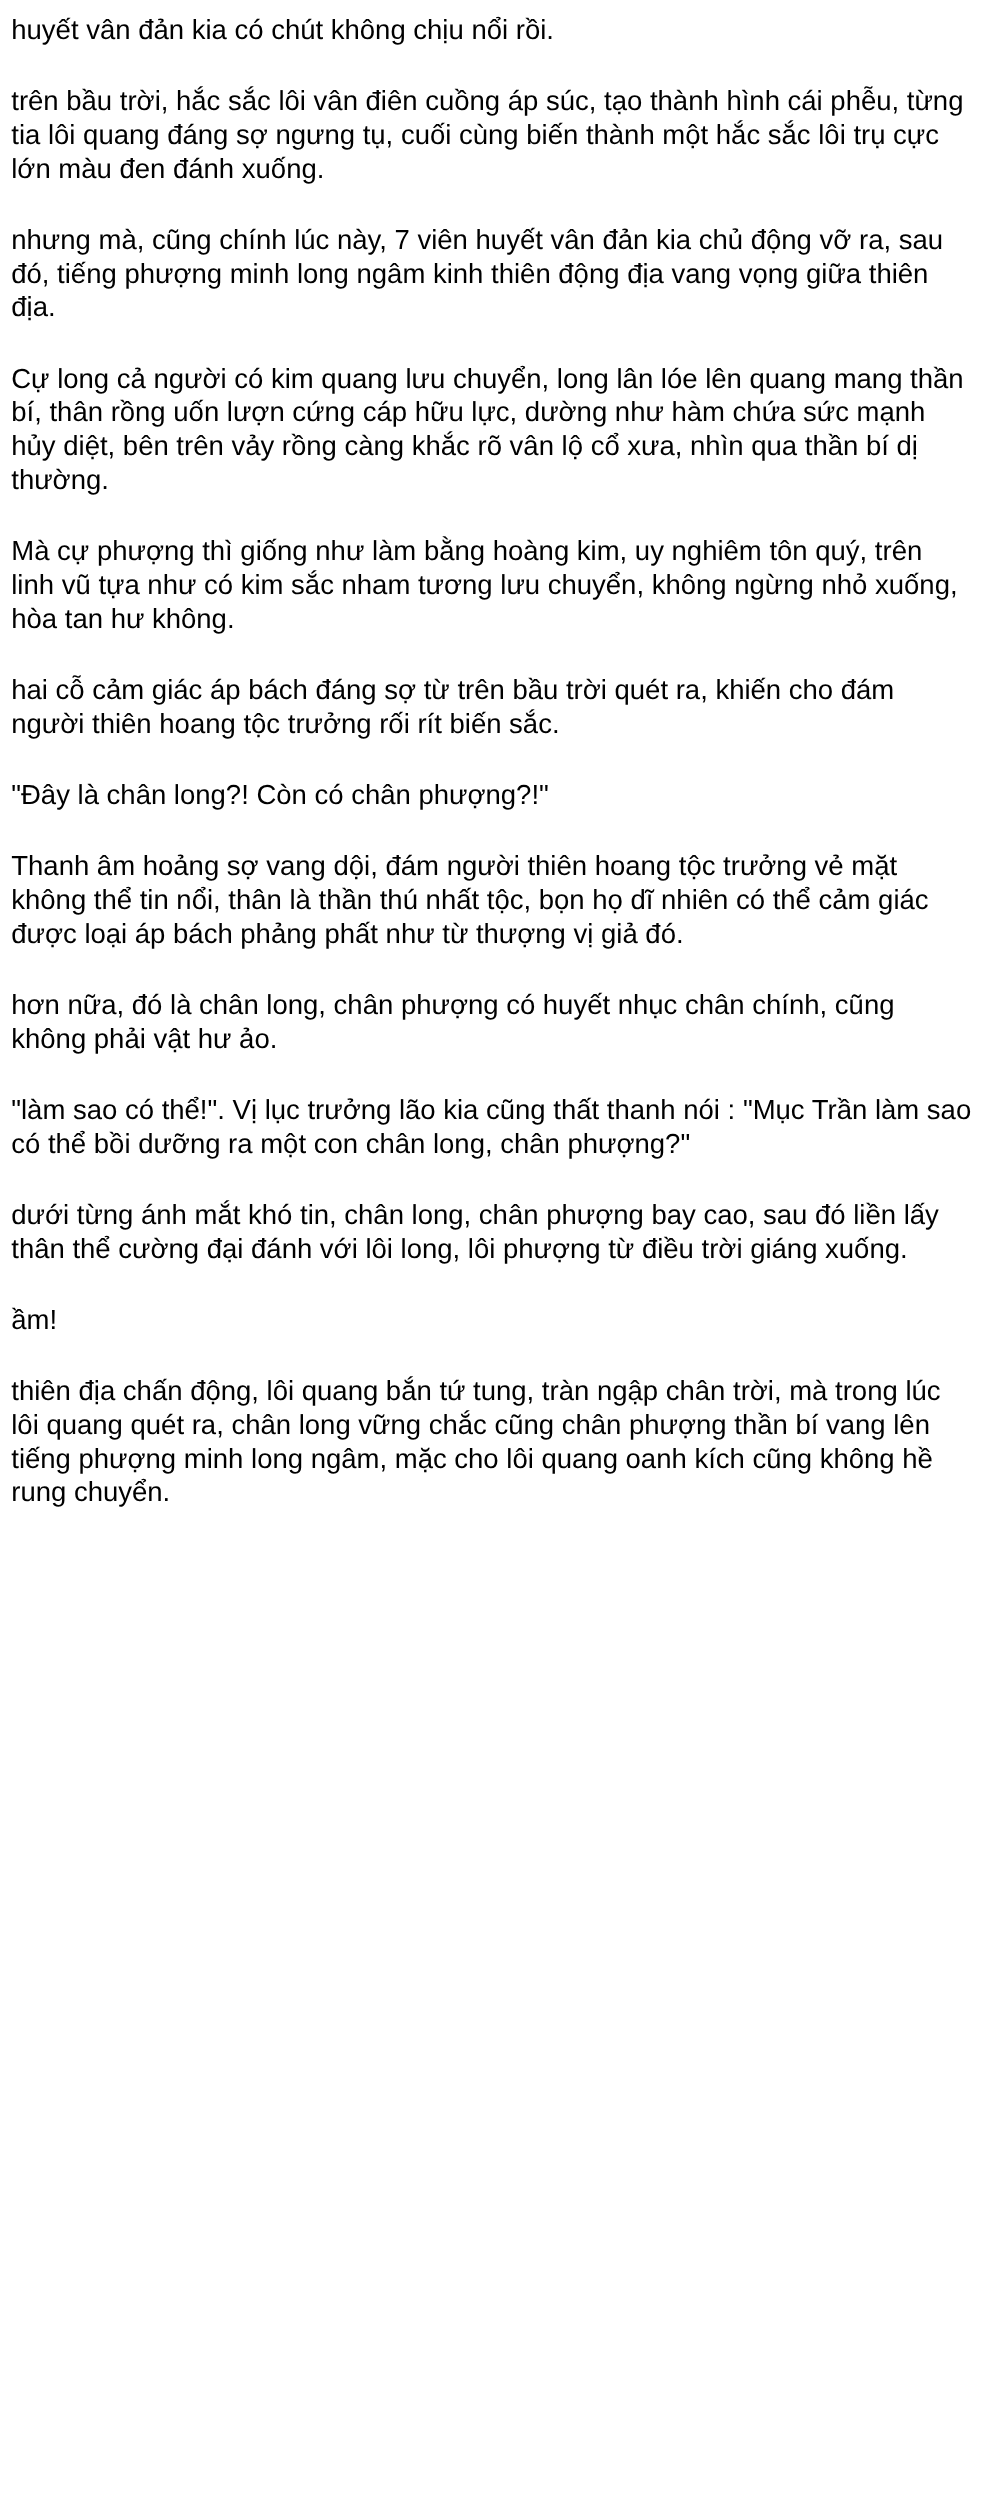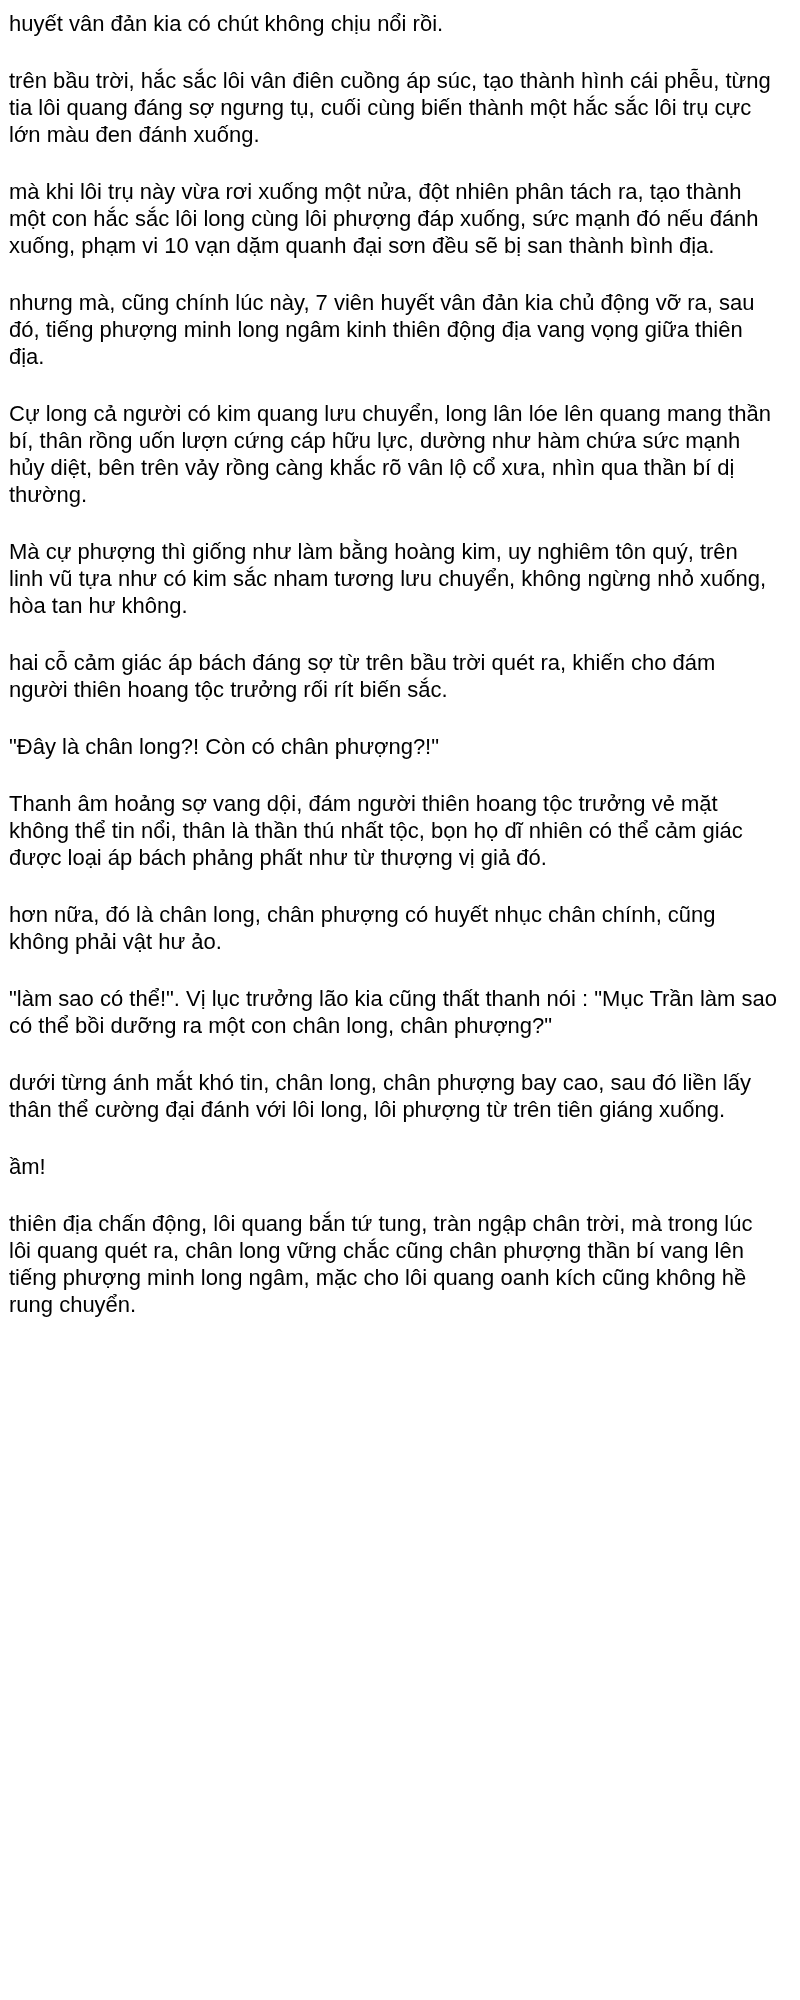--- a/index.html
+++ b/index.html
@@ -27,25 +27,24 @@
     letter-spacing: 0;
     word-spacing: 0;
   }
 </style>
 </head>
 <body>
 
 <main class="page">
     <p>huyết vân đản kia có chút không chịu nổi rồi.</p>
     <p>trên bầu trời, hắc sắc lôi vân điên cuồng áp súc, tạo thành hình cái phễu, từng tia lôi quang đáng sợ ngưng tụ, cuối cùng biến thành một hắc sắc lôi trụ cực lớn màu đen đánh xuống.</p>
-    <p>mà khi lôi trụ này vừa rơi xuống một nửa, đột nhiên phân tách ra, tạo thành một con hắc sắc lôi long cùng lôi phượng đáp xuống, sức mạnh đó nếu đánh xuống, phạm vi 10 vạn dặm quanh đại sơn đều sẽ bị san thành bình địa.</p>
     <p>nhưng mà, cũng chính lúc này, 7 viên huyết vân đản kia chủ động vỡ ra, sau đó, tiếng phượng minh long ngâm kinh thiên động địa vang vọng giữa thiên địa.</p>
     <p>Cự long cả người có kim quang lưu chuyển, long lân lóe lên quang mang thần bí, thân rồng uốn lượn cứng cáp hữu lực, dường như hàm chứa sức mạnh hủy diệt, bên trên vảy rồng càng khắc rõ vân lộ cổ xưa, nhìn qua thần bí dị thường.</p>
     <p>Mà cự phượng thì giống như làm bằng hoàng kim, uy nghiêm tôn quý, trên linh vũ tựa như có kim sắc nham tương lưu chuyển, không ngừng nhỏ xuống, hòa tan hư không.</p>
     <p>hai cỗ cảm giác áp bách đáng sợ từ trên bầu trời quét ra, khiến cho đám người thiên hoang tộc trưởng rối rít biến sắc.</p>
     <p>"Đây là chân long?! Còn có chân phượng?!"</p>
     <p>Thanh âm hoảng sợ vang dội, đám người thiên hoang tộc trưởng vẻ mặt không thể tin nổi, thân là thần thú nhất tộc, bọn họ dĩ nhiên có thể cảm giác được loại áp bách phảng phất như từ thượng vị giả đó.</p>
     <p>hơn nữa, đó là chân long, chân phượng có huyết nhục chân chính, cũng không phải vật hư ảo.</p>
     <p>"làm sao có thể!". Vị lục trưởng lão kia cũng thất thanh nói : "Mục Trần làm sao có thể bồi dưỡng ra một con chân long, chân phượng?"</p>
-    <p>dưới từng ánh mắt khó tin, chân long, chân phượng bay cao, sau đó liền lấy thân thể cường đại đánh với lôi long, lôi phượng từ trên tiên giáng xuống.</p>
+    <p>dưới từng ánh mắt khó tin, chân long, chân phượng bay cao, sau đó liền lấy thân thể cường đại đánh với lôi long, lôi phượng từ điều trời giáng xuống.</p>
     <p>ầm!</p>
     <p>thiên địa chấn động, lôi quang bắn tứ tung, tràn ngập chân trời, mà trong lúc lôi quang quét ra, chân long vững chắc cũng chân phượng thần bí vang lên tiếng phượng minh long ngâm, mặc cho lôi quang oanh kích cũng không hề rung chuyển.</p>
   </main>
 
 </body></html>

